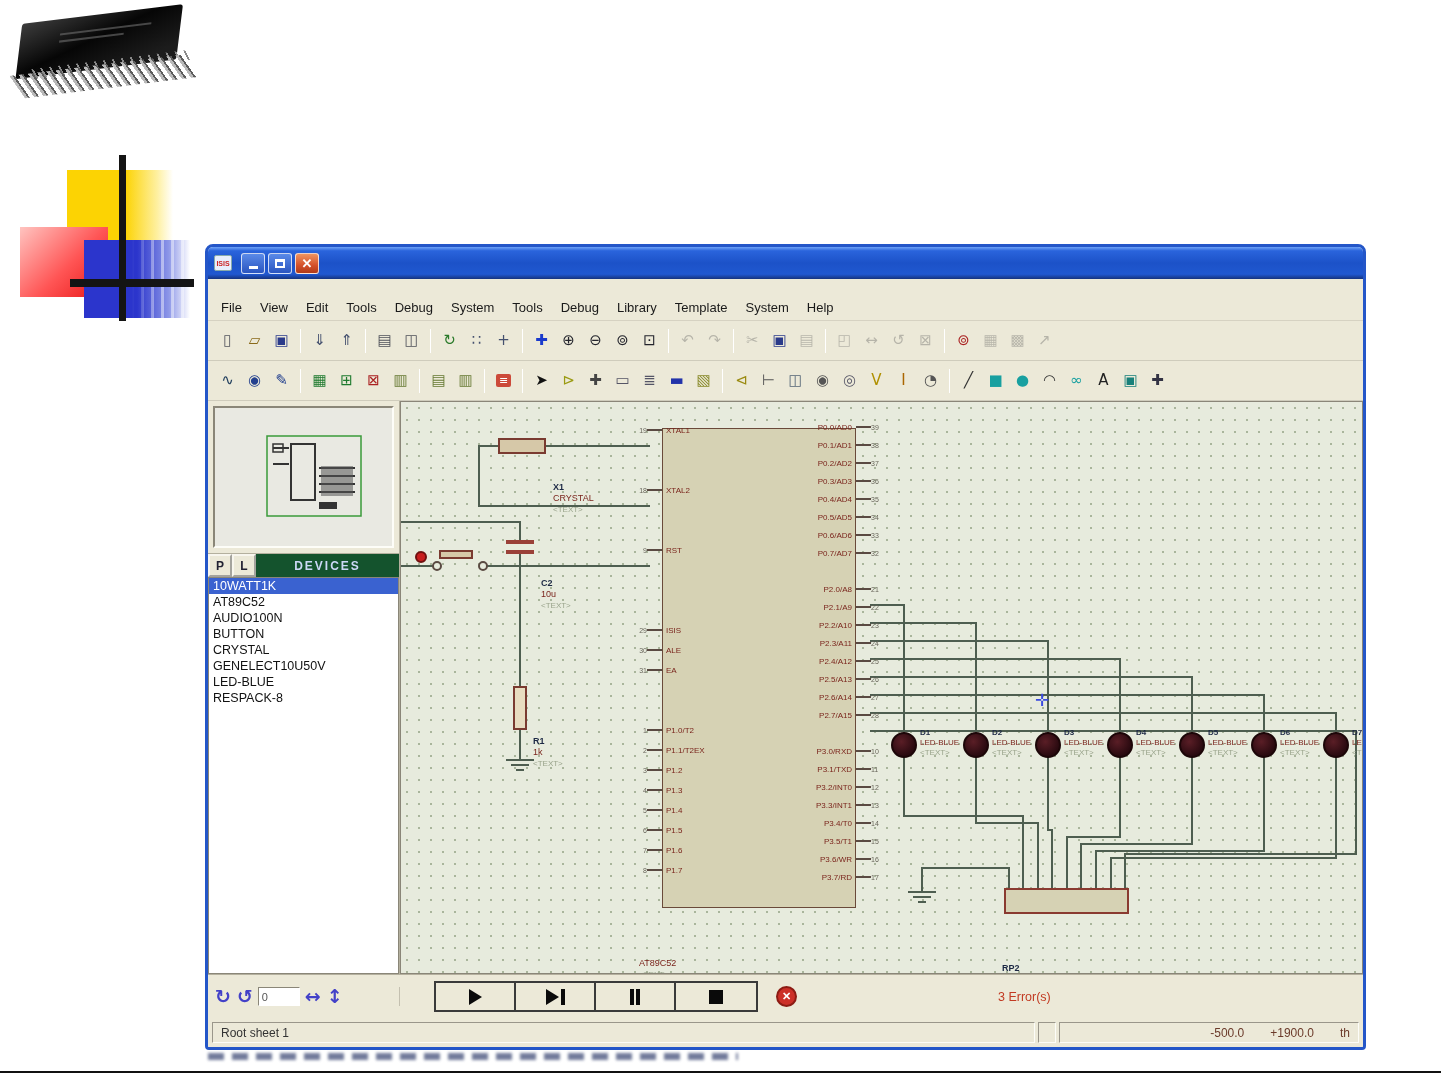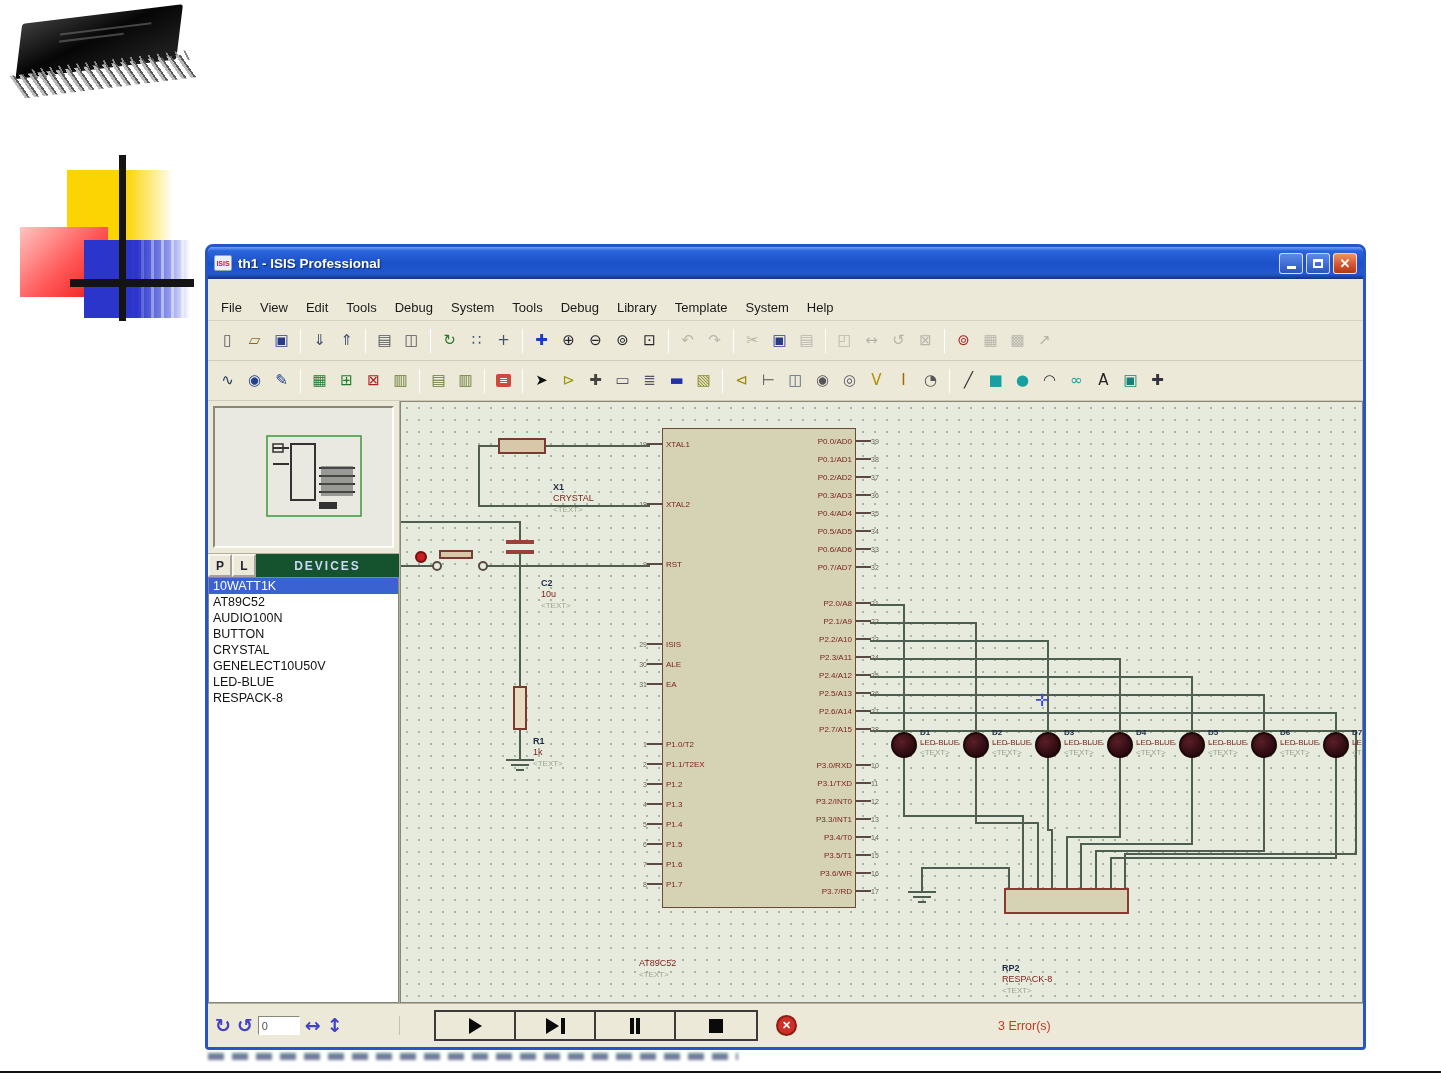--- a/index.html
+++ b/index.html
@@ -95,21 +95,21 @@
     background-image:radial-gradient(circle,#a9b59b 1px,rgba(0,0,0,0) 1.35px);
     background-size:12px 12px; border:1px solid #8a8678; overflow:hidden; }
   .canvas svg.wires { position:absolute; left:0; top:0; }
   .comp-label { position:absolute; font-size:9px; line-height:11px; white-space:nowrap;margin-top:46px; }
   .lref { color:#1c2844; font-weight:bold; }
   .lpart { color:#7a241c; }
   .lph { color:#9aa48c; font-size:8px; }
 
   .u1-body { position:absolute; left:261px; top:26px; width:194px; height:480px;
     background:#d6d2b4; border:1px solid #6a4a3a; }
-  .pins-col { position:absolute; top:24px; width:123px; height:376px; }
+  .pins-col { position:absolute; top:10px; width:123px; height:376px; }
   .pins-col.L { left:233px; padding-top:8px; }
   .pins-col.R { left:360px; padding-top:6px; }
   .prow { display:flex; align-items:center; }
   .pins-col.L .prow { height:20px; }
   .pins-col.R .prow { height:18px; justify-content:flex-end; }
   .pnum { font-size:7px; color:#68655a; width:13px; }
   .pins-col.L .pnum { text-align:right; }
   .pstub { width:15px; height:2px; background:#5a4a42; }
   .pname { font-size:8px; color:#7a241c; }
   .pins-col.L .pname { padding-left:4px; }
@@ -180,21 +180,20 @@
   <div class="sq-red"></div>
   <div class="sq-blue"></div>
   <div class="bar-v"></div>
   <div class="bar-h"></div>
 </div>
 
 <div class="isis-window">
 
   <div class="titlebar">
     <div class="appicon">ISIS</div>
-    <div class="title">th1 - ISIS Professional</div>
     <div class="winbtn min">
         <span class="g-min"></span>
       </div>
     <div class="winbtn max">
         <span class="g-max"></span>
       </div>
     <div class="winbtn close">
         <span class="g-close">✕</span>
       </div>
   </div>
@@ -773,16 +772,25 @@
           <span class="sh-bar"></span>
         </button>
         <button class="simbtn">
           <span class="sh-stop"></span>
         </button>
       </div>
     <div class="err-icon">✕</div>
     <div class="err-text">3 Error(s)</div>
   </div>
 
+  <div class="statusbar">
+    <div class="scell sheet">Root sheet 1</div>
+    <div class="scell gap"></div>
+    <div class="scell coords">
+      <span>-500.0</span>
+      <span>+1900.0</span>
+      <span>th</span>
+    </div>
+  </div>
 </div>
 
 <div class="bottom-smudge"></div>
 <div class="bottom-rule"></div>
 
 </body></html>

